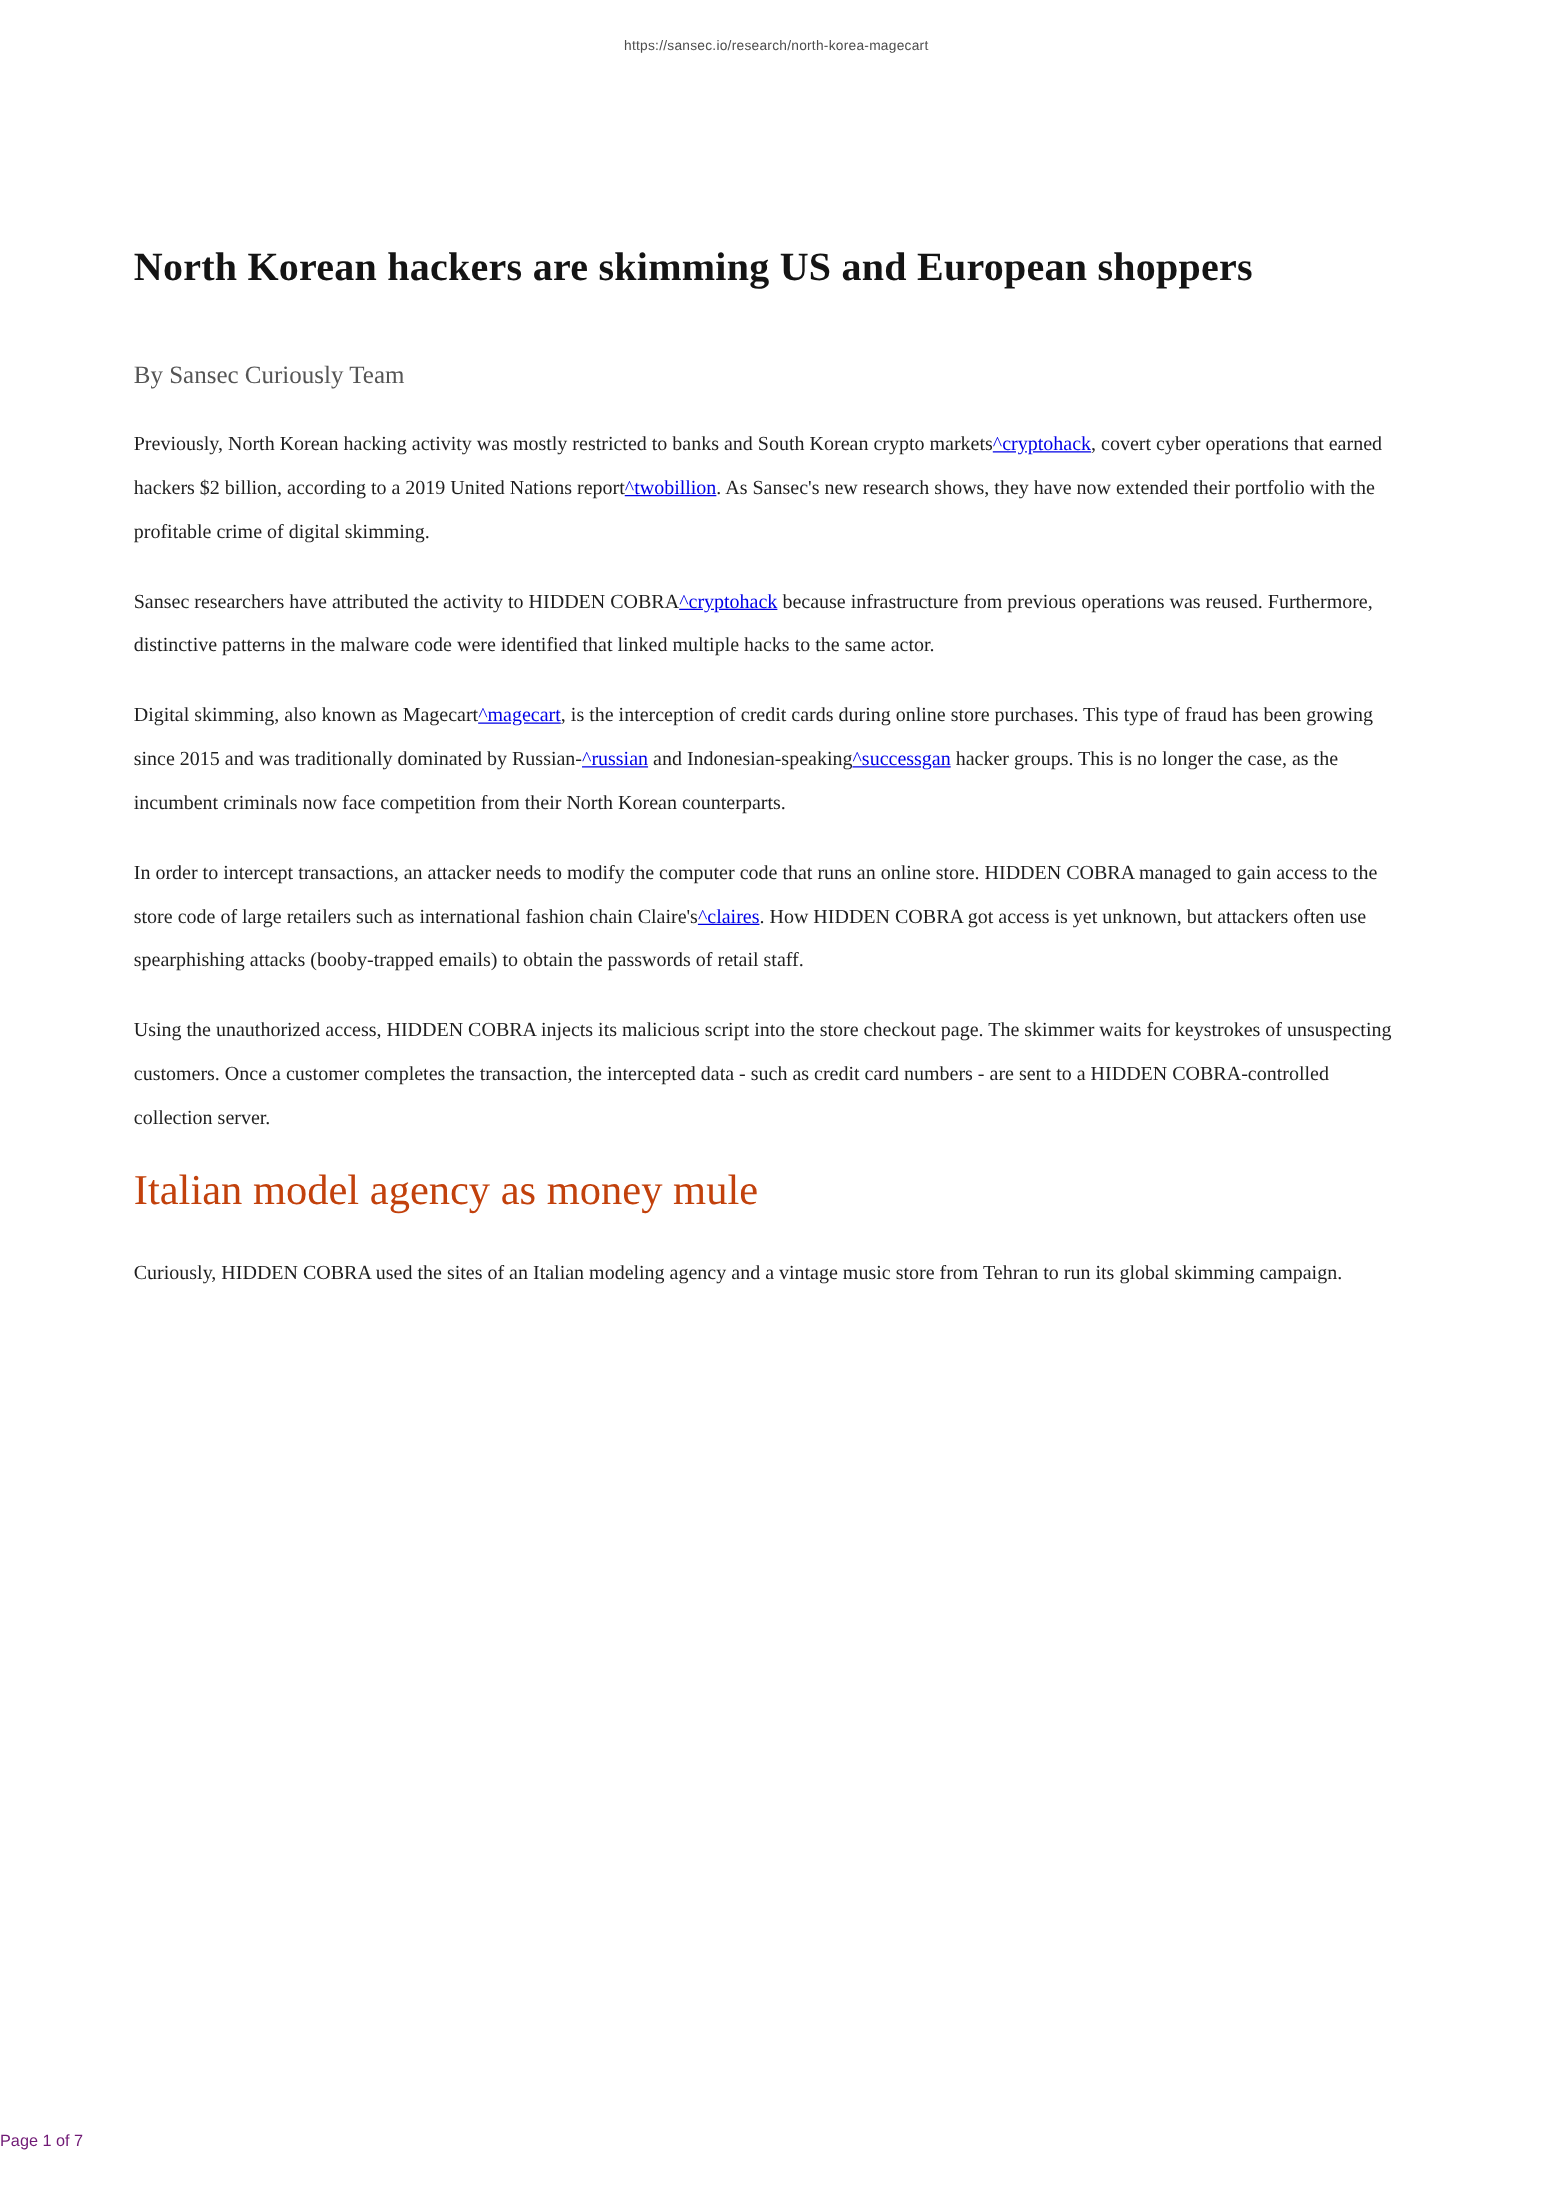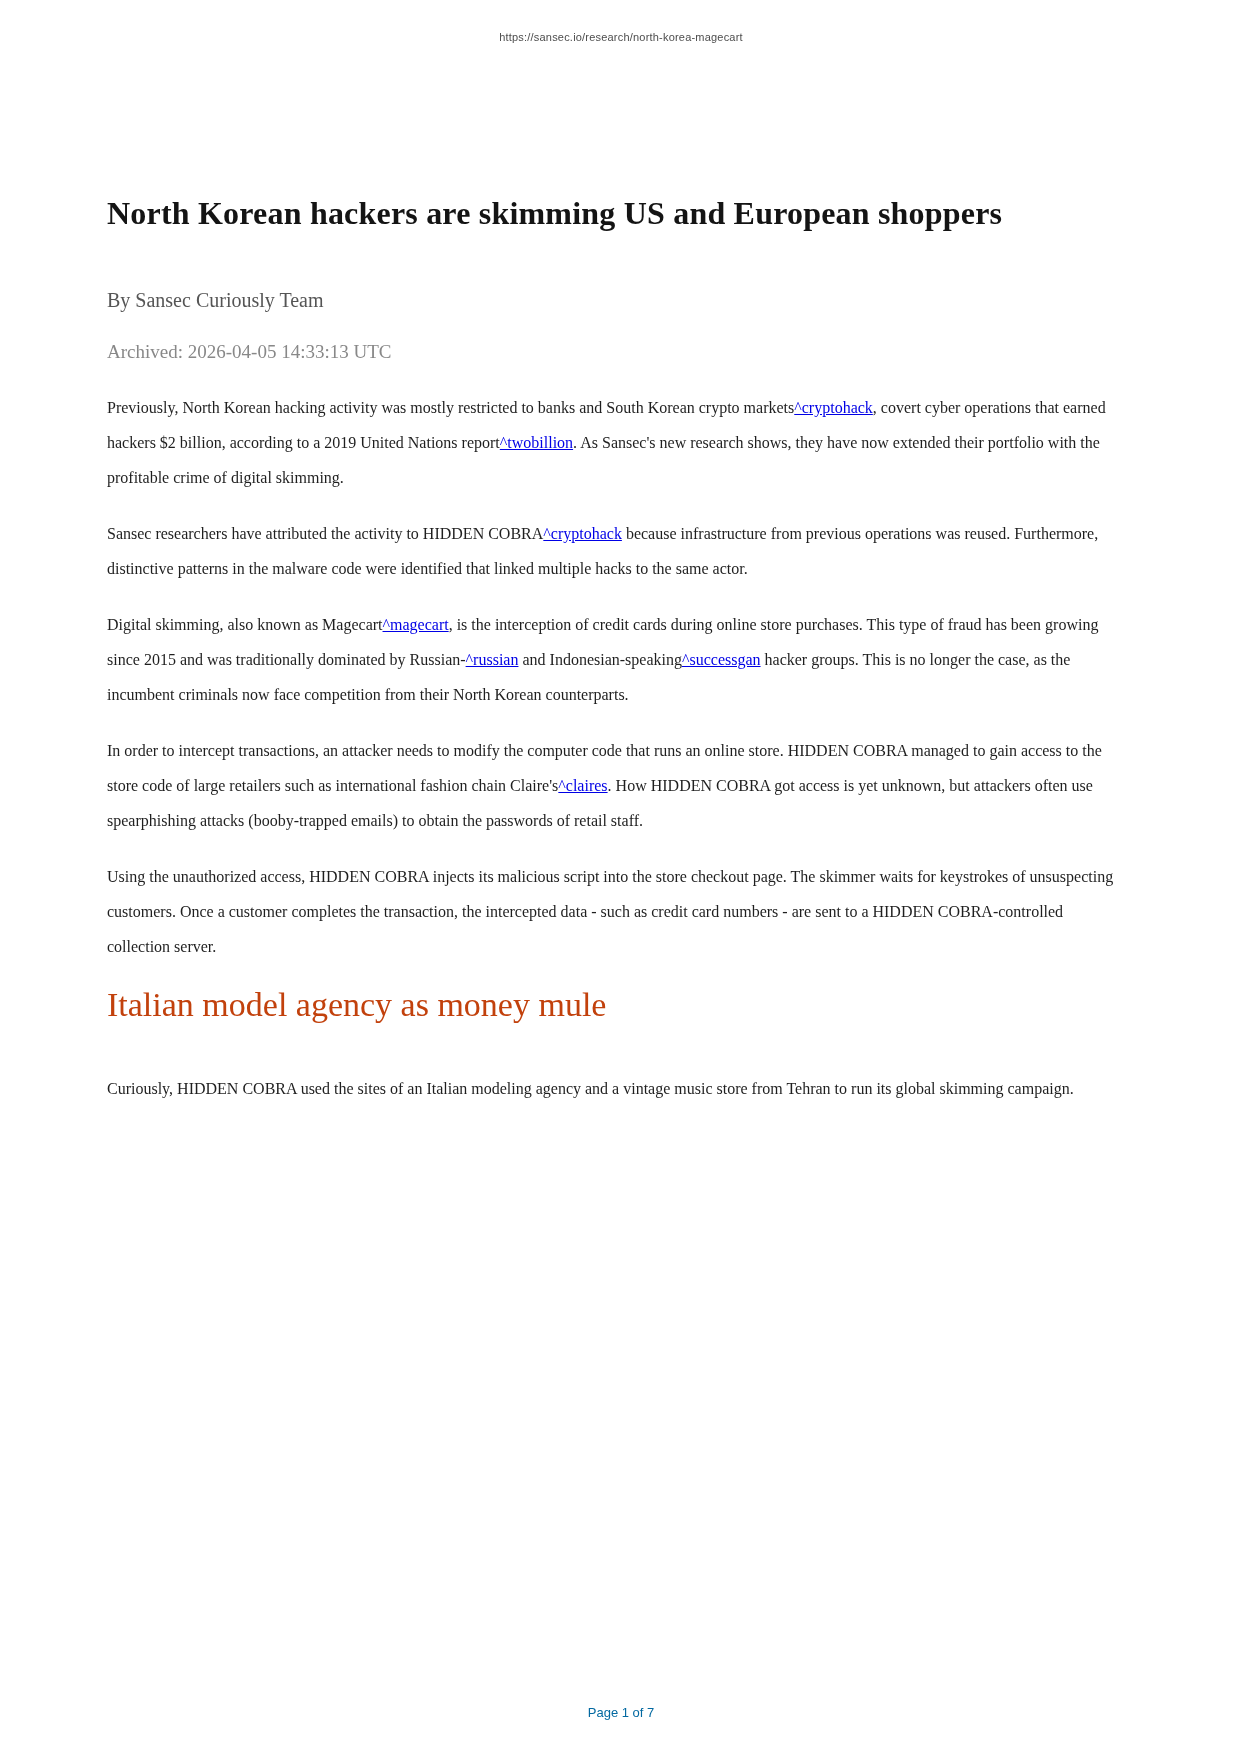--- a/index.html
+++ b/index.html
@@ -21,24 +21,23 @@
     font-family: "Liberation Sans", sans-serif;
     font-size: 11px;
     color: #4d4d4d;
     letter-spacing: 0.2px;
   }
   .page-footer {
     position: absolute;
     top: 1705px;
     left: 0;
     right: 0;
-    text-align: center;
     font-family: "Liberation Sans", sans-serif;
     font-size: 13px;
-    color: #0369a1;
+    color: #701a75;
   }
   .content {
     position: absolute;
     top: 0;
     left: 107px;
     width: 1008px;
   }
   h1.article-title {
     margin: 192px 0 0 0;
     font-size: 32px;
@@ -69,37 +68,36 @@
     margin-top: 25px;
   }
   .content-host h2 {
     margin: 23px 0 0 0;
     font-size: 34px;
     line-height: 35px;
     font-weight: normal;
     color: #c2410c;
   }
   .content-host h2 + p {
-    margin-top: 49px;
+    margin-top: 31px;
   }
   a.inline-link {
     color: #0000e6;
     text-decoration: underline;
     cursor: pointer;
   }
 </style>
 </head>
 <body>
 
 <div class="url-header">https://sansec.io/research/north-korea-magecart</div>
 
 <div class="content">
   <h1 class="article-title">North Korean hackers are skimming US and European shoppers</h1>
   <div class="byline">By Sansec Curiously Team</div>
-  <div class="archived">Archived: 2026-04-05 14:33:13 UTC</div>
   <div class="content-host">
       <p>Previously, North Korean hacking activity was mostly restricted to banks and South Korean crypto markets<a class="inline-link" href="#">^cryptohack</a>, covert cyber operations that earned hackers $2 billion, according to a 2019 United Nations report<a class="inline-link" href="#">^twobillion</a>. As Sansec's new research shows, they have now extended their portfolio with the profitable crime of digital skimming.</p>
       <p>Sansec researchers have attributed the activity to HIDDEN COBRA<a class="inline-link" href="#">^cryptohack</a> because infrastructure from previous operations was reused. Furthermore, distinctive patterns in the malware code were identified that linked multiple hacks to the same actor.</p>
       <p>Digital skimming, also known as Magecart<a class="inline-link" href="#">^magecart</a>, is the interception of credit cards during online store purchases. This type of fraud has been growing since 2015 and was traditionally dominated by Russian-<a class="inline-link" href="#">^russian</a> and Indonesian-speaking<a class="inline-link" href="#">^successgan</a> hacker groups. This is no longer the case, as the incumbent criminals now face competition from their North Korean counterparts.</p>
       <p>In order to intercept transactions, an attacker needs to modify the computer code that runs an online store. HIDDEN COBRA managed to gain access to the store code of large retailers such as international fashion chain Claire's<a class="inline-link" href="#">^claires</a>. How HIDDEN COBRA got access is yet unknown, but attackers often use spearphishing attacks (booby-trapped emails) to obtain the passwords of retail staff.</p>
       <p>Using the unauthorized access, HIDDEN COBRA injects its malicious script into the store checkout page. The skimmer waits for keystrokes of unsuspecting customers. Once a customer completes the transaction, the intercepted data - such as credit card numbers - are sent to a HIDDEN COBRA-controlled collection server.</p>
       <h2>Italian model agency as money mule</h2>
       <p>Curiously, HIDDEN COBRA used the sites of an Italian modeling agency and a vintage music store from Tehran to run its global skimming campaign.</p>
     </div>
 </div>

